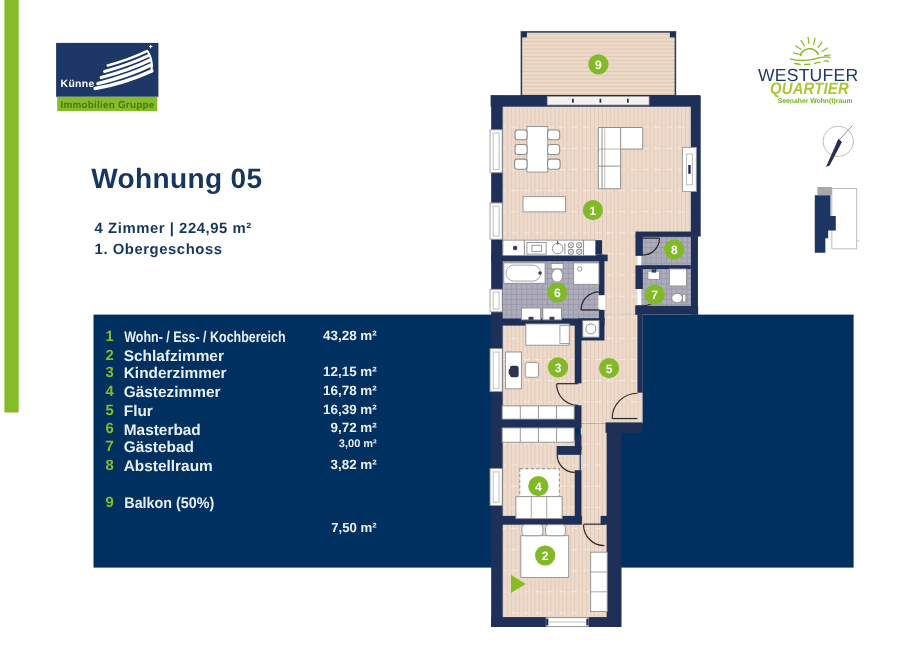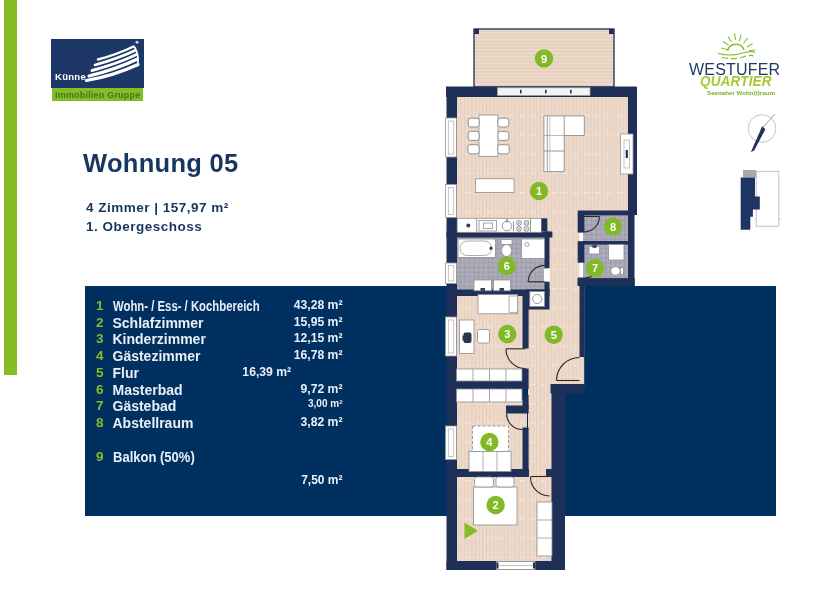--- a/index.html
+++ b/index.html
@@ -28,49 +28,48 @@
   </g>
 </svg>
 
 <div class="abs" style="left:55px;top:71px;color:#ffffff;font-size:9.5px;font-weight:bold;letter-spacing:0.3px;">Künne</div>
 
 <div class="abs" style="left:51.8px;top:87.5px;width:91.5px;height:13.5px;background:#86bc28;"></div>
 <div class="abs" style="left:55px;top:90.3px;color:#48761a;font-size:9px;font-weight:bold;letter-spacing:0.2px;">Immobilien Gruppe</div>
 
 <div class="abs" style="left:83px;top:148.8px;color:#16365f;font-size:25.5px;font-weight:bold;letter-spacing:0.3px;">Wohnung 05</div>
 
-<div class="abs" style="left:86px;top:199.8px;color:#16365f;font-size:13.5px;font-weight:bold;letter-spacing:0.5px;">4 Zimmer | 157,97 m²</div>
+<div class="abs" style="left:86px;top:199.8px;color:#16365f;font-size:13.5px;font-weight:bold;letter-spacing:0.5px;">4 Zimmer | 224,95 m²</div>
 
 <div class="abs" style="left:86px;top:218.8px;color:#16365f;font-size:13.5px;font-weight:bold;letter-spacing:0.5px;">1. Obergeschoss</div>
 
 <div id="listrows">
     <div class="abs" style="left:85px;top:298.09999999999997px;width:691px;height:15px;font-weight:bold;">
       <span class="abs" style="left:0;width:18.5px;text-align:right;color:#86bc28;font-size:13.5px;">1</span>
       <span class="abs" style="left:27.5px;color:#e9eff6;font-size:14px;transform:scaleX(0.81);transform-origin:0 0;white-space:nowrap;">Wohn- / Ess- / Kochbereich</span>
       <span class="abs" style="left:106px;width:151.5px;text-align:right;color:#e9eff6;font-size:12.2px;">43,28 m²</span>
     </div>
     <div class="abs" style="left:85px;top:314.7px;width:691px;height:15px;font-weight:bold;">
       <span class="abs" style="left:0;width:18.5px;text-align:right;color:#86bc28;font-size:13.5px;">2</span>
       <span class="abs" style="left:27.5px;color:#e9eff6;font-size:14px;transform:scaleX(1);transform-origin:0 0;white-space:nowrap;">Schlafzimmer</span>
-      <span class="abs" style="left:106px;width:151.5px;text-align:right;color:#e9eff6;font-size:12.2px;">15,95 m²</span>
     </div>
     <div class="abs" style="left:85px;top:331.4px;width:691px;height:15px;font-weight:bold;">
       <span class="abs" style="left:0;width:18.5px;text-align:right;color:#86bc28;font-size:13.5px;">3</span>
       <span class="abs" style="left:27.5px;color:#e9eff6;font-size:14px;transform:scaleX(1);transform-origin:0 0;white-space:nowrap;">Kinderzimmer</span>
       <span class="abs" style="left:106px;width:151.5px;text-align:right;color:#e9eff6;font-size:12.2px;">12,15 m²</span>
     </div>
     <div class="abs" style="left:85px;top:348px;width:691px;height:15px;font-weight:bold;">
       <span class="abs" style="left:0;width:18.5px;text-align:right;color:#86bc28;font-size:13.5px;">4</span>
       <span class="abs" style="left:27.5px;color:#e9eff6;font-size:14px;transform:scaleX(1);transform-origin:0 0;white-space:nowrap;">Gästezimmer</span>
       <span class="abs" style="left:106px;width:151.5px;text-align:right;color:#e9eff6;font-size:12.2px;">16,78 m²</span>
     </div>
     <div class="abs" style="left:85px;top:365.09999999999997px;width:691px;height:15px;font-weight:bold;">
       <span class="abs" style="left:0;width:18.5px;text-align:right;color:#86bc28;font-size:13.5px;">5</span>
       <span class="abs" style="left:27.5px;color:#e9eff6;font-size:14px;transform:scaleX(1);transform-origin:0 0;white-space:nowrap;">Flur</span>
-      <span class="abs" style="left:106px;width:151.5px;text-align:center;color:#e9eff6;font-size:12.2px;">16,39 m²</span>
+      <span class="abs" style="left:106px;width:151.5px;text-align:right;color:#e9eff6;font-size:12.2px;">16,39 m²</span>
     </div>
     <div class="abs" style="left:85px;top:382.09999999999997px;width:691px;height:15px;font-weight:bold;">
       <span class="abs" style="left:0;width:18.5px;text-align:right;color:#86bc28;font-size:13.5px;">6</span>
       <span class="abs" style="left:27.5px;color:#e9eff6;font-size:14px;transform:scaleX(1);transform-origin:0 0;white-space:nowrap;text-align:right;">Masterbad</span>
       <span class="abs" style="left:106px;width:151.5px;text-align:right;color:#e9eff6;font-size:12.2px;">9,72 m²</span>
     </div>
     <div class="abs" style="left:85px;top:398.29999999999995px;width:691px;height:15px;font-weight:bold;">
       <span class="abs" style="left:0;width:18.5px;text-align:right;color:#86bc28;font-size:13.5px;">7</span>
       <span class="abs" style="left:27.5px;color:#e9eff6;font-size:14px;transform:scaleX(1);transform-origin:0 0;white-space:nowrap;">Gästebad</span>
       <span class="abs" style="left:106px;width:151.5px;text-align:right;color:#e9eff6;font-size:10px;">3,00 m²</span>

